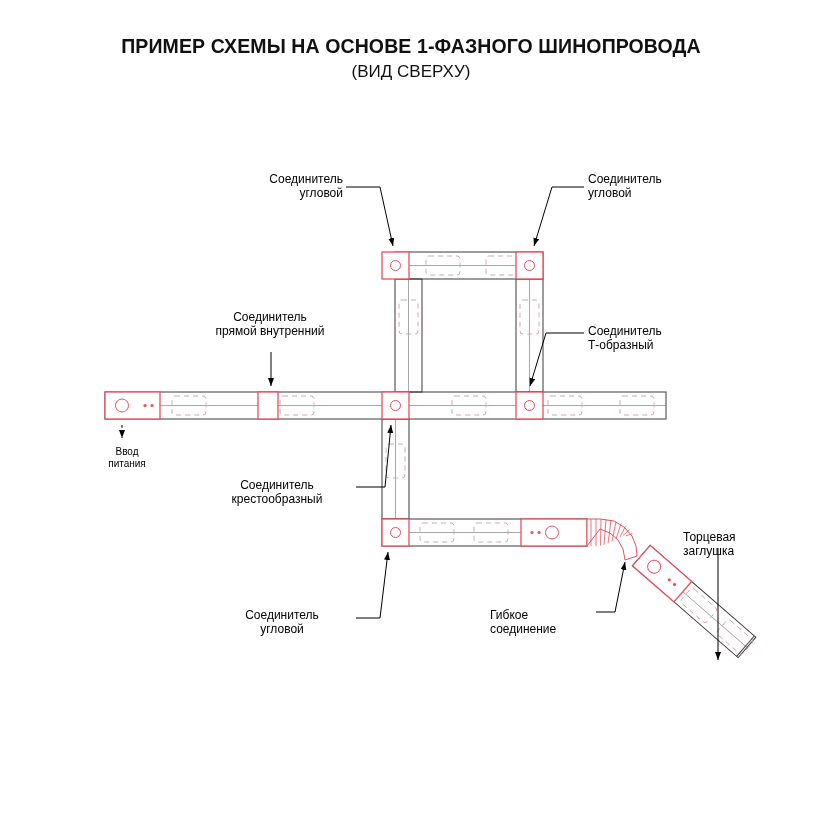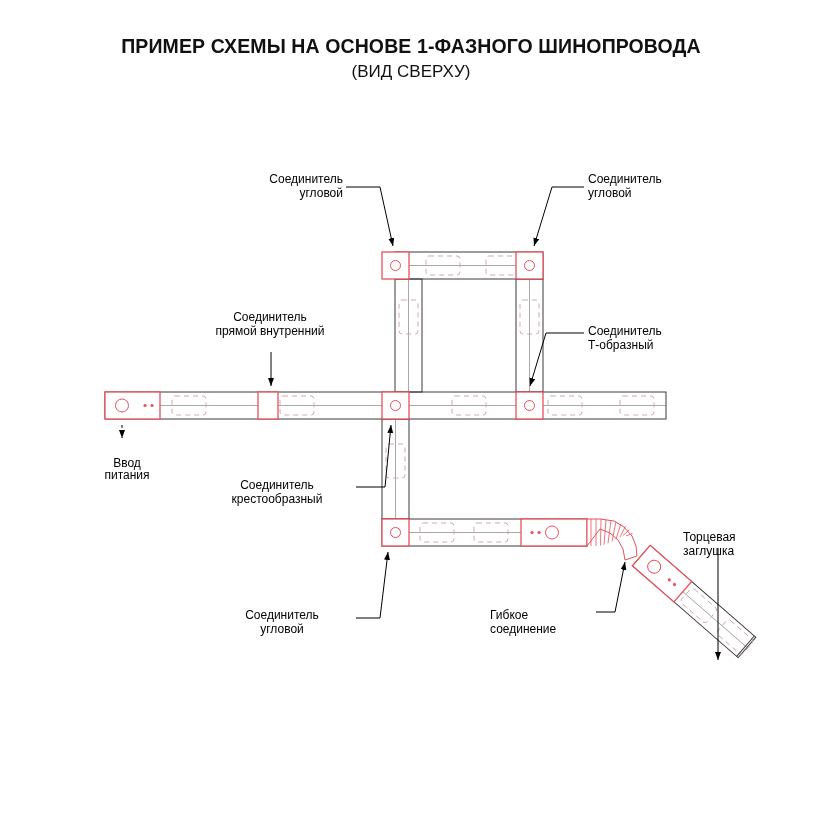--- a/index.html
+++ b/index.html
@@ -48,23 +48,22 @@
     left: 0;
   }
   .lbl {
     position: absolute;
     font-size: 12px;
     line-height: 14px;
     color: #000000;
     white-space: pre-line;
   }
   .lbl.small {
-    font-size: 12px;
+    font-size: 10px;
     line-height: 11.5px;
-    margin-top: 12px;
   }
   .lbl.ta-right { text-align: right; }
   .lbl.ta-left  { text-align: left; }
   .lbl.ta-center{ text-align: center; }
 </style>
 </head>
 <body>
 
 <div id="stage">
 

